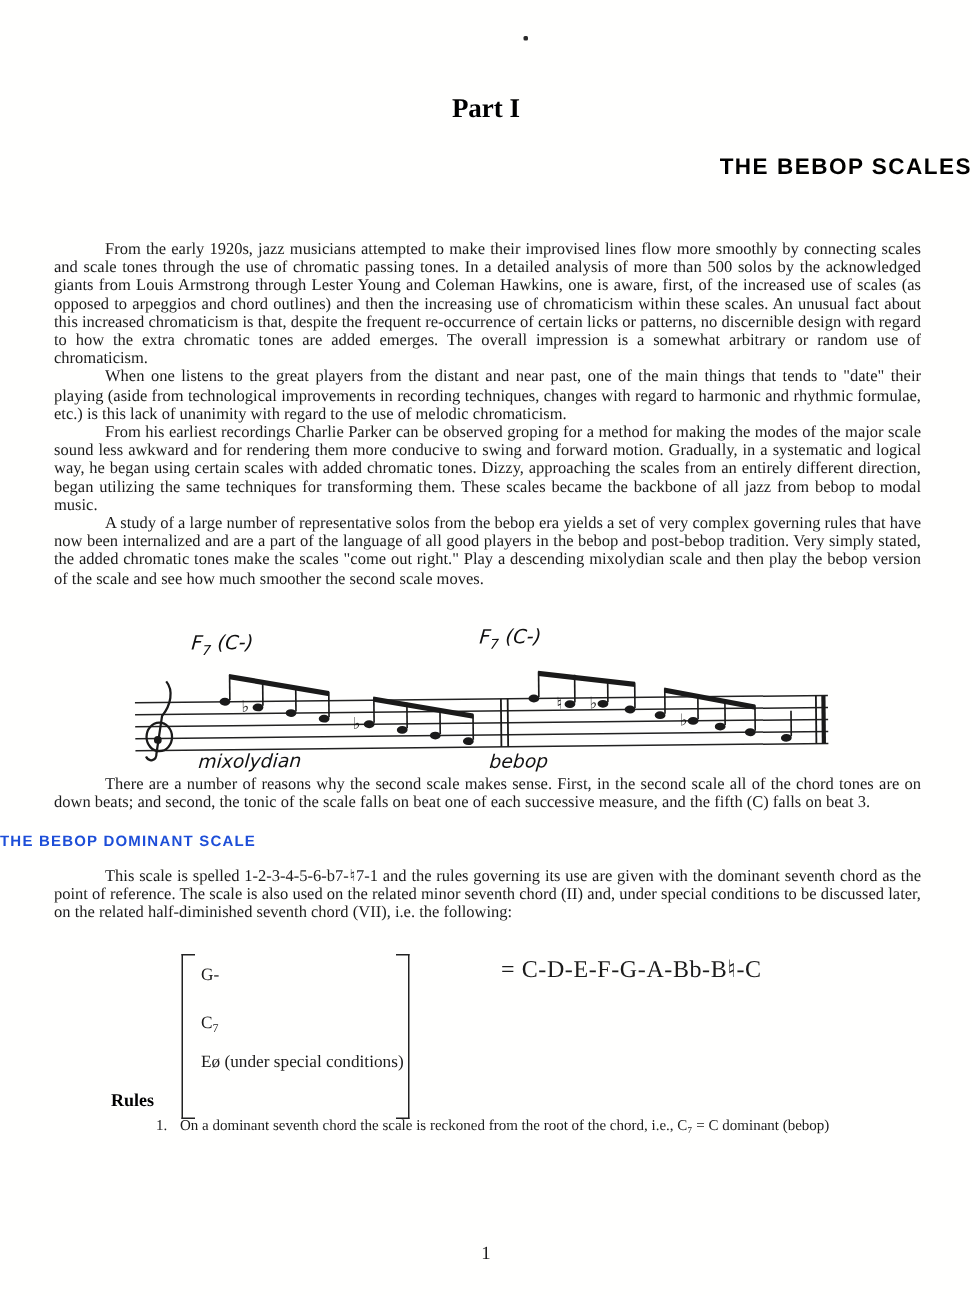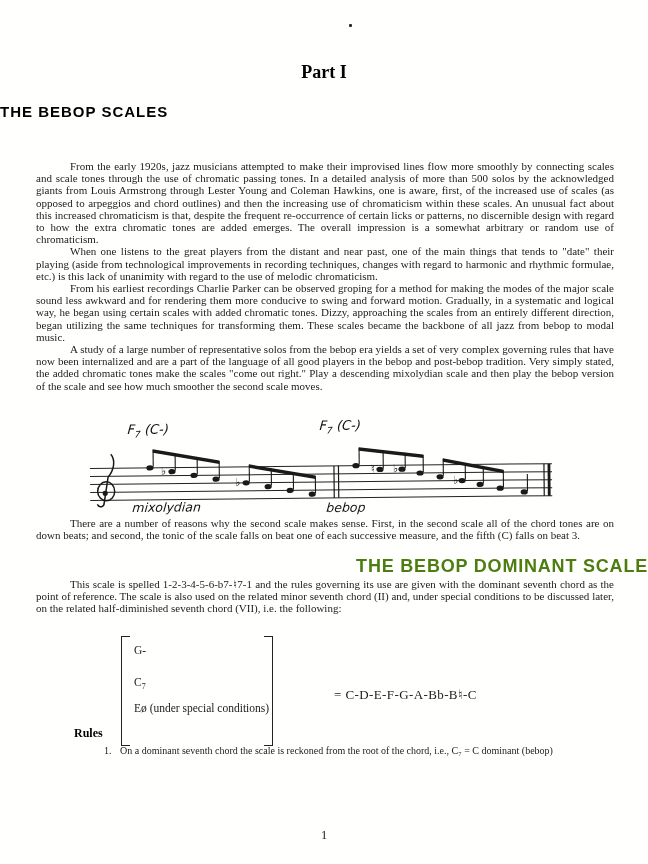--- a/index.html
+++ b/index.html
@@ -12,34 +12,34 @@
     position:absolute; left:349px; top:24px; width:3px; height:3px;
     background:#2a2a2a; border-radius:1px;
   }
   .part-title {
     position:absolute; top:62px; left:0; width:100%; margin:0;
     text-align:center; font-size:18px; font-weight:bold; color:#000;
     font-family:"Liberation Serif", serif;
   }
   .section-title {
     position:absolute; top:103px; left:0; width:100%; margin:0;
-    text-align:left; font-size:15px; font-weight:bold; color:#000;
+    text-align:right; font-size:15px; font-weight:bold; color:#000;
     font-family:"Liberation Sans", "DejaVu Sans", sans-serif; letter-spacing:1px;
   }
   .body-text {
     position:absolute; left:36px; width:578px;
     font-size:11px; line-height:12.2px; text-align:justify;
   }
   .body-text p { margin:0; text-indent:34px; }
   #intro-block  { top:160px; }
   #reasons-block{ top:517px; }
   #spelled-block{ top:578px; }
   .sub-heading {
     position:absolute; top:556px; left:0; width:100%; margin:0;
-    text-align:right; font-size:18px; font-weight:bold; color:#4d7c0f;
+    text-align:left; font-size:10px; font-weight:bold; color:#1d4ed8;
     font-family:"Liberation Sans", "DejaVu Sans", sans-serif; letter-spacing:0.8px;
   }
   
   .notation {
     position:absolute; left:88px; top:422px; width:475px; height:100px;
     transform:rotate(-0.6deg);
   }
   .notation svg { position:absolute; left:0; top:16px; }
   .hand {
     position:absolute; font-family:"DejaVu Sans", sans-serif; font-style:italic;
@@ -60,21 +60,21 @@
   .bracket-r {
     left:264px;
     border-right:1.6px solid #222; border-top:1.6px solid #222; border-bottom:1.6px solid #222;
   }
   .chord-row { position:absolute; left:134px; font-size:11.5px; white-space:nowrap; }
   .chord-row sub { font-size:8px; }
   #chord-row-0 { top:644px; }
   #chord-row-1 { top:676px; }
   #chord-row-2 { top:702px; }
   .equals-line {
-    position:absolute; left:334px; top:687px; font-size:13px;
+    position:absolute; left:334px; top:636px; font-size:16px;
     letter-spacing:0.4px; white-space:nowrap;
   }
   
   .rules-heading {
     position:absolute; left:74px; top:726px; font-size:12px; font-weight:bold; color:#000;
   }
   .rule-item { position:absolute; left:104px; width:508px; font-size:10px; line-height:13.5px; }
   #rule-0 { top:744px; }
   #rule-1 { top:771px; }
   .rule-num  { display:inline-block; width:16px; vertical-align:top; }

